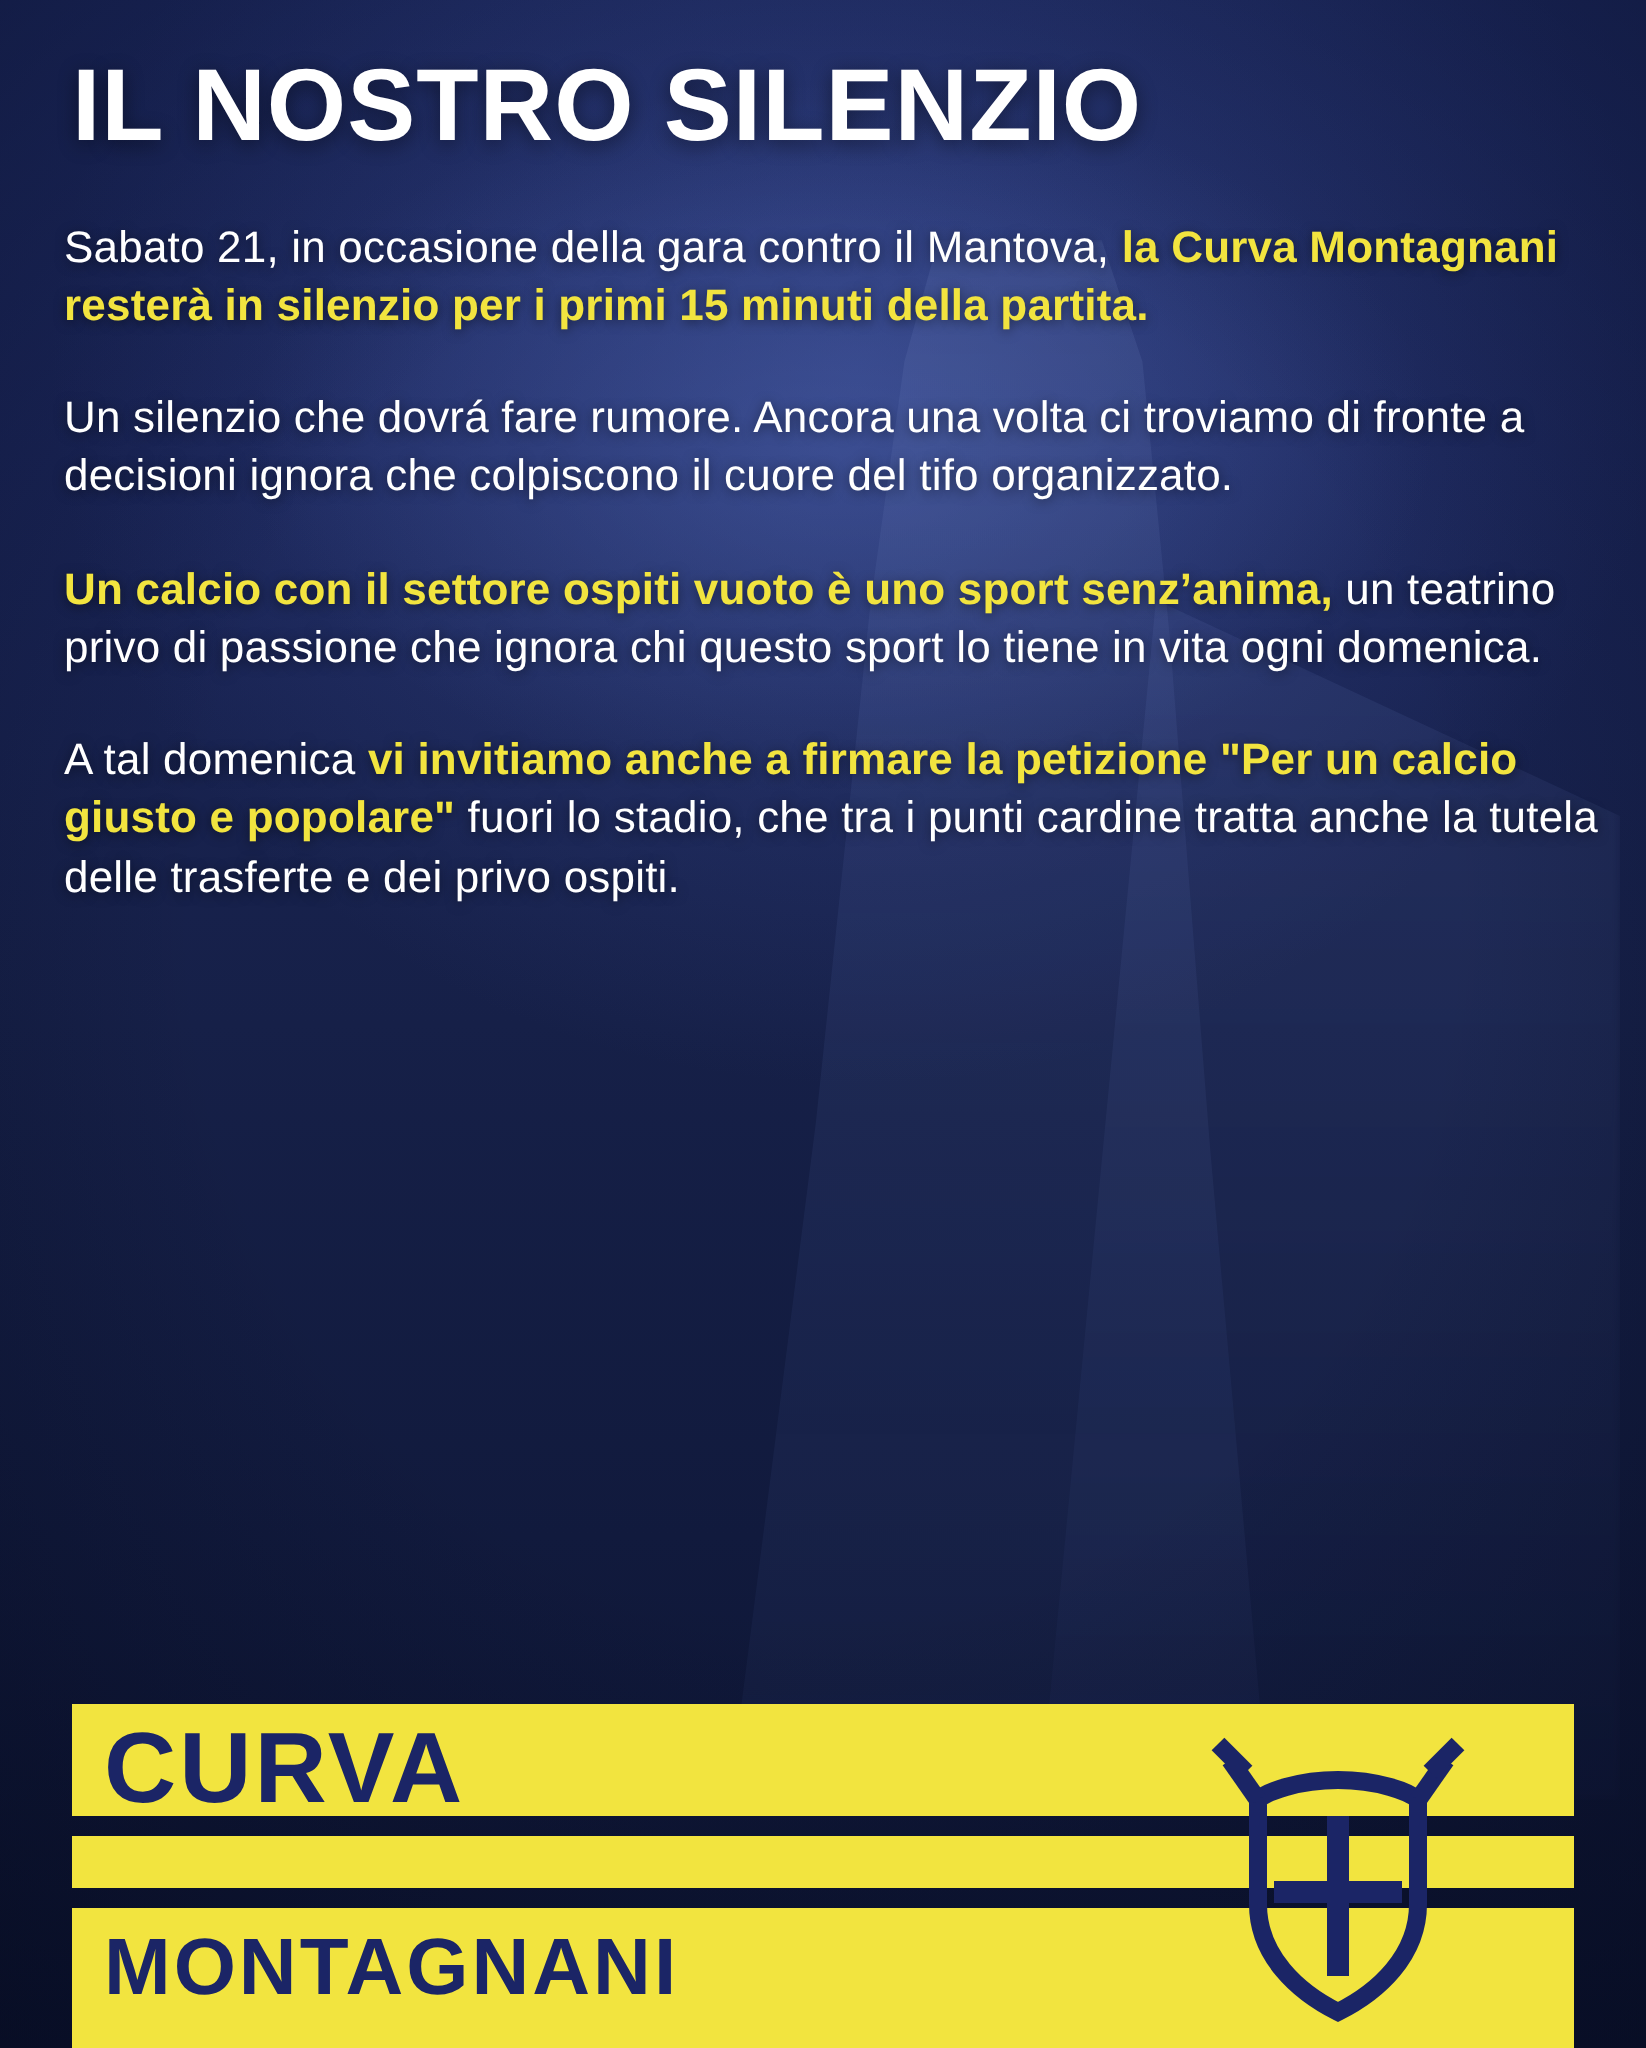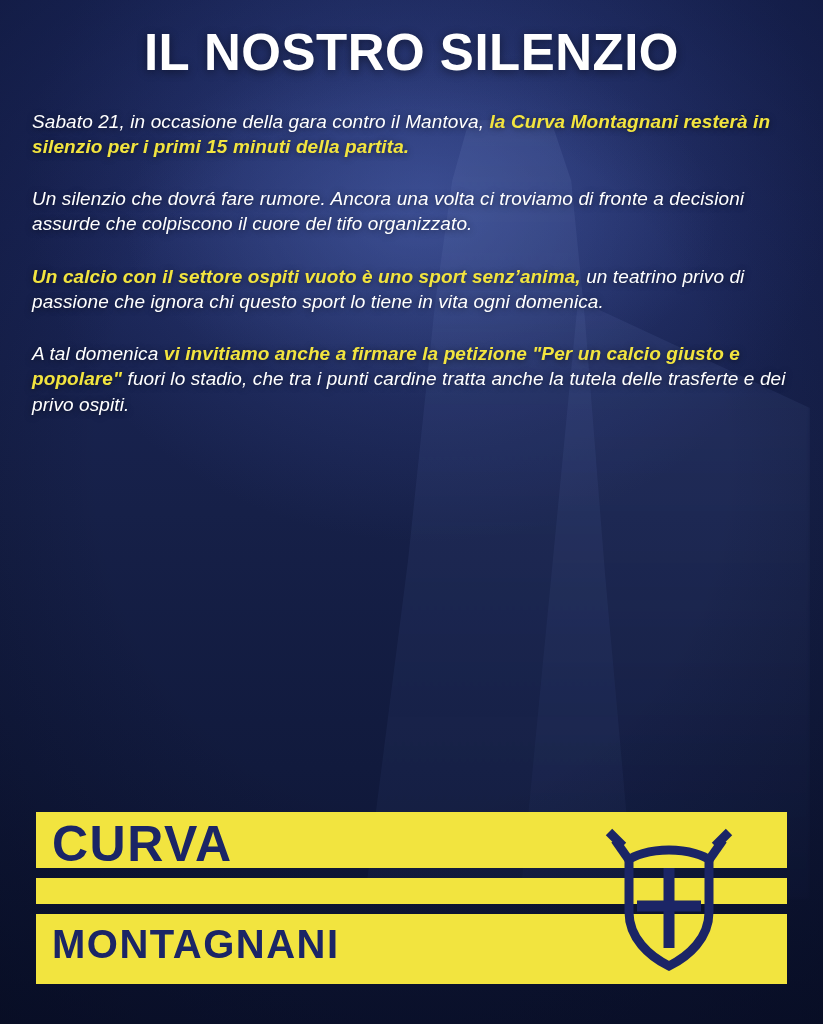--- a/index.html
+++ b/index.html
@@ -67,54 +67,52 @@
   
   .headline {
     position: relative;
     margin: 0;
     padding: 26px 36px 0 36px;
     color: #ffffff;
     font-weight: 700;
     font-size: 51px;
     line-height: 1.07;
     letter-spacing: 0.5px;
-    text-align: center;
     text-transform: uppercase;
     font-stretch: condensed;
     text-shadow: 0 2px 10px rgba(0,0,0,0.45);
   }
   .headline .l1 { display: block; }
   .headline .l2 { display: block; }
 
   
   .body-copy {
     position: relative;
     padding: 28px 24px 0 32px;
     color: #ffffff;
-    font-size: 19px;
+    font-size: 22px;
     line-height: 1.33;
     letter-spacing: 0.1px;
     text-shadow: 0 1px 6px rgba(0,0,0,0.5);
-    font-style: italic;
   }
   .para { margin: 0 0 27px 0; }
   .para:last-child { margin-bottom: 0; }
   .hl {
     color: #f2e43f;
     font-weight: 700;
   }
   .plain { color: #ffffff; }
 
   
   .banner {
     position: absolute;
     left: 36px;
     right: 36px;
     bottom: 0;
-    height: 212px;
+    height: 172px;
   }
   .bar {
     position: absolute;
     left: 0;
     right: 0;
     background: #f2e43f;
   }
   .bar-top { top: 0; height: 56px; }
   .bar-mid { top: 66px; height: 26px; }
   .bar-bot { top: 102px; height: 70px; }
@@ -157,21 +155,21 @@
     <span class="l1">IL NOSTRO SILENZIO</span>
   </h1>
 
   <div class="body-copy">
 
     <p class="para">
       <span class="plain">Sabato 21, in occasione della gara contro il Mantova, </span><span class="hl">la Curva Montagnani resterà in silenzio per i primi 15 minuti della partita.</span>
     </p>
 
     <p class="para">
-      <span class="plain">Un silenzio che dovrá fare rumore. Ancora una volta ci troviamo di fronte a decisioni assurde che colpiscono il cuore del tifo organizzato.</span>
+      <span class="plain">Un silenzio che dovrá fare rumore. Ancora una volta ci troviamo di fronte a decisioni ignora che colpiscono il cuore del tifo organizzato.</span>
     </p>
 
     <p class="para">
       <span class="hl">Un calcio con il settore ospiti vuoto è uno sport senz’anima,</span><span class="plain"> un teatrino privo di passione che ignora chi questo sport lo tiene in vita ogni domenica.</span>
     </p>
 
 
     <p class="para">
       <span class="plain">A tal domenica </span><span class="hl">vi invitiamo anche a firmare la petizione "Per un calcio giusto e popolare"</span><span class="plain"> fuori lo stadio, che tra i punti cardine tratta anche la tutela delle trasferte e dei privo ospiti.</span>
     </p>

